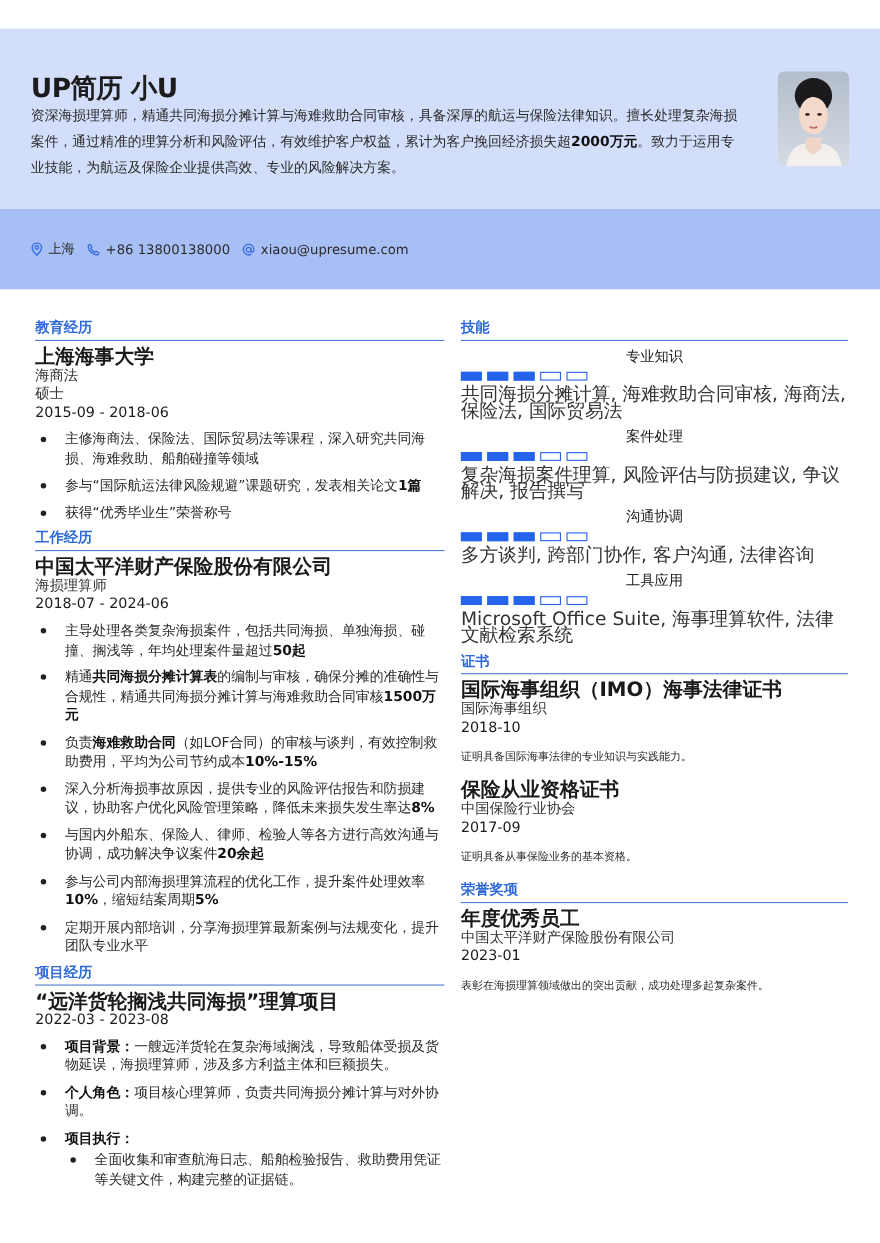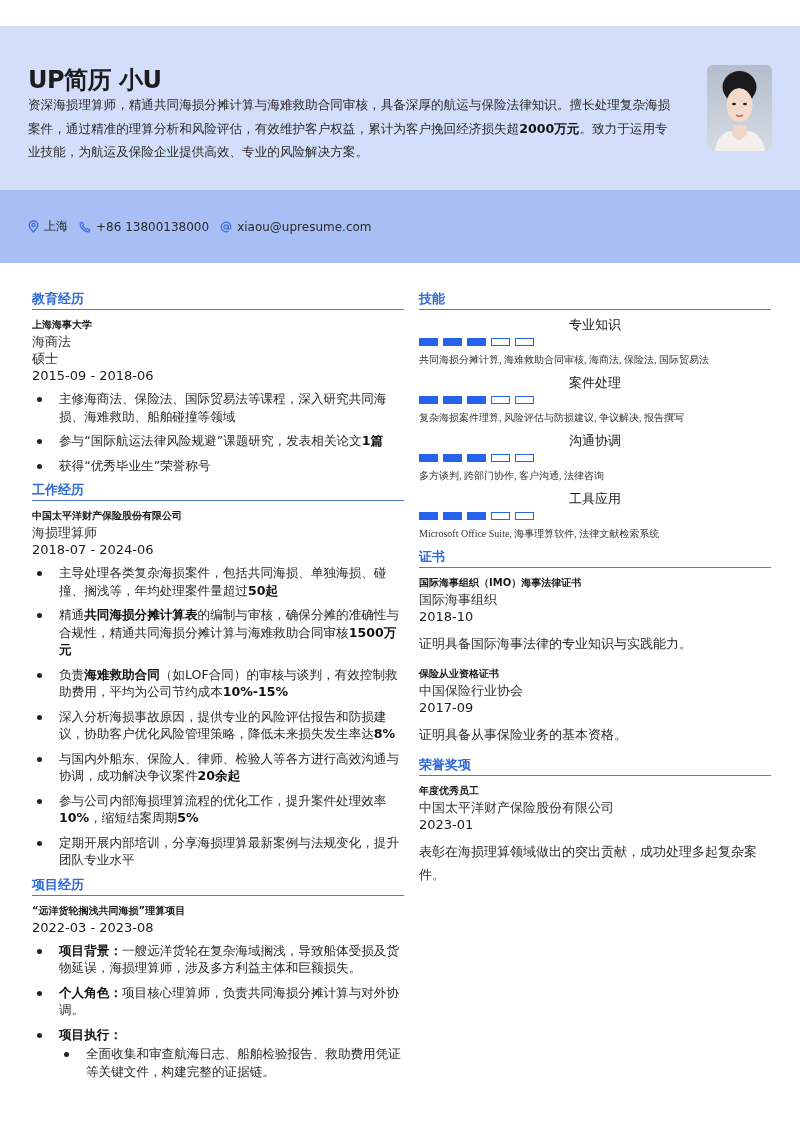--- a/index.html
+++ b/index.html
@@ -17,43 +17,43 @@
 
     .contacts { position: absolute; left: 28px; top: 218px; display: flex; align-items: center; font-size: 12px; color: #2a2a2a; }
     .contact-item { display: flex; align-items: center; margin-right: 11px; }
     .contact-item svg { margin-right: 5px; }
 
     .col-left { position: absolute; left: 32px; top: 290px; width: 372px; }
     .col-right { position: absolute; left: 419px; top: 290px; width: 352px; }
 
     .sec-title { font-size: 13px; font-weight: bold; color: #2f6ad9; padding-bottom: 1px; border-bottom: 1.5px solid #4a7bd6; margin-bottom: 6px; line-height: 18px; }
 
-    .item-title { font-size: 10px; font-weight: bold; color: #1a1a1a; line-height: 17px; }
+    .item-title { font-size: 18px; font-weight: bold; color: #1a1a1a; line-height: 17px; }
     .item-sub { font-size: 13px; color: #333; line-height: 17px; }
     .item-date { font-size: 13px; color: #1a1a1a; line-height: 18px; font-weight: 500; }
 
     ul.bullets { list-style: none; margin-top: 5px; }
     ul.bullets > li { position: relative; padding-left: 27px; font-size: 12.6px; line-height: 17.5px; color: #2a2a2a; margin-bottom: 7px; }
     ul.bullets > li::before { content: ""; position: absolute; left: 5px; top: 7px; width: 5px; height: 5px; border-radius: 50%; background: #222; }
     ul.bullets li b { font-weight: bold; color: #111; }
     ul.sub-bullets { list-style: none; margin-top: 2px; }
     ul.sub-bullets > li { position: relative; padding-left: 27px; font-size: 12.6px; line-height: 17.5px; color: #2a2a2a; margin-bottom: 7px; }
     ul.sub-bullets > li::before { content: ""; position: absolute; left: 5px; top: 7px; width: 5px; height: 5px; border-radius: 50%; background: #222; }
 
     .section { margin-bottom: 4px; }
 
     .skill { margin-bottom: 7px; }
     .skill-name { font-size: 13px; font-weight: normal; color: #1a1a1a; line-height: 18px; text-align: center; }
     .skill-bar { display: flex; margin: 4px 0 6px 0; }
     .skill-box { width: 19px; height: 8px; margin-right: 5px; border: 1.5px solid #2563eb; background: transparent; }
     .skill-box.on { background: #2563eb; }
-    .skill-desc { font-size: 10px; color: #333; line-height: 15px; font-family: Liberation Serif, serif; }
+    .skill-desc { font-size: 17px; color: #333; line-height: 15px; }
 
     .cert { margin-bottom: 10px; }
-    .cert-desc { font-size: 13px; color: #2a2a2a; line-height: 23px; margin-top: 6px; }
+    .cert-desc { font-size: 10px; color: #2a2a2a; line-height: 23px; margin-top: 6px; }
   </style>
 </head>
 <body>
 
 <div class="hdr-top"></div>
 <div class="hdr-contact"></div>
 
 <div class="name">UP简历 小U</div>
 <div class="summary"><span>资深海损理算师，精通共同海损分摊计算与海难救助合同审核，具备深厚的航运与保险法律知识。擅长处理复杂海损案件，通过精准的理算分析和风险评估，有效维护客户权益，累计为客户挽回经济损失超</span><b>2000万元</b><span>。致力于运用专业技能，为航运及保险企业提供高效、专业的风险解决方案。</span></div>
 

